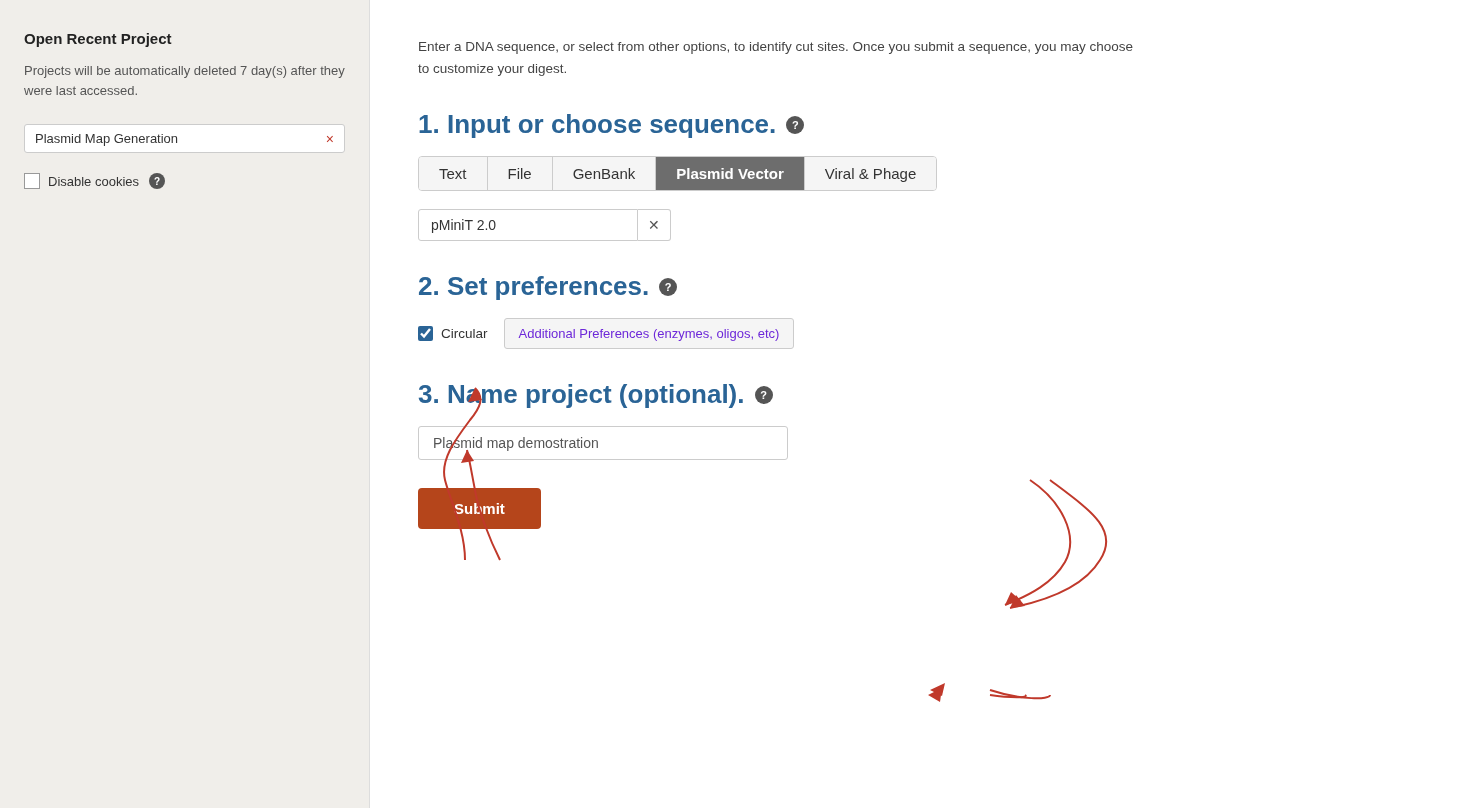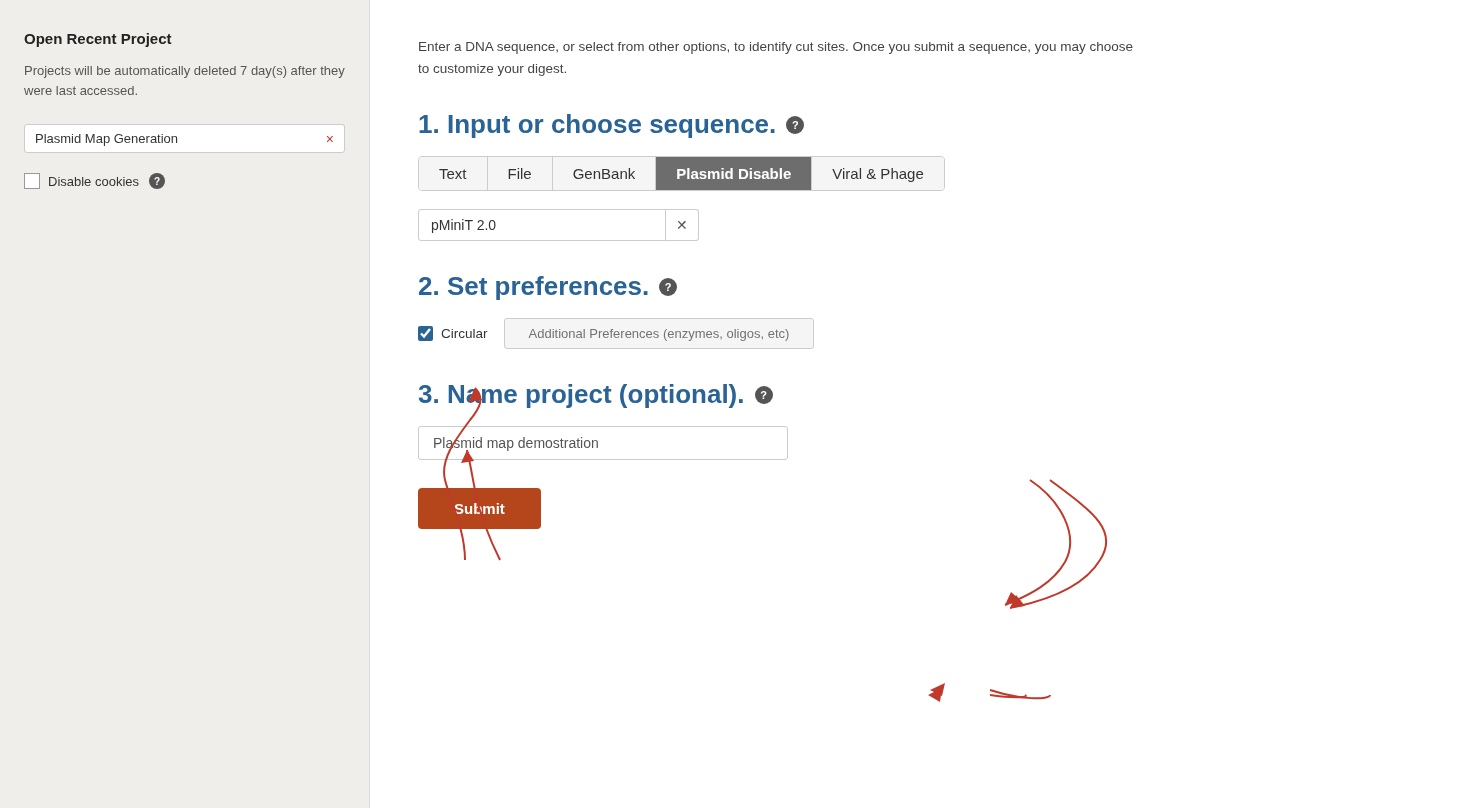--- a/index.html
+++ b/index.html
@@ -149,21 +149,21 @@
       display: flex;
       align-items: center;
       gap: 0;
       margin-bottom: 30px;
     }
     .search-input {
       border: 1px solid #ccc;
       padding: 7px 12px;
       font-size: 14px;
       border-radius: 3px 0 0 3px;
-      width: 248px;
+      width: 220px;
       outline: none;
       color: #333;
     }
     .search-clear {
       border: 1px solid #ccc;
       border-left: none;
       background: #fff;
       padding: 7px 10px;
       cursor: pointer;
       border-radius: 0 3px 3px 0;
@@ -187,24 +187,24 @@
       font-size: 13.5px;
     }
     .circular-check input[type="checkbox"] {
       width: 15px;
       height: 15px;
       accent-color: #2a6496;
     }
     .additional-prefs-btn {
       border: 1px solid #ccc;
       background: #f5f5f5;
-      padding: 7px 24px;
+      padding: 7px 14px;
       border-radius: 3px;
       font-size: 13px;
-      color: #737373;
+      color: #6d28d9;
       cursor: pointer;
     }
 
     
     .section3 {
       margin-bottom: 28px;
     }
     .project-name-input {
       border: 1px solid #ccc;
       padding: 8px 14px;
@@ -263,21 +263,21 @@
   <div>
     <div class="section-heading">
       <span>1. Input or choose sequence.</span>
       <span class="info-circle">?</span>
     </div>
 
     <div class="tabs-row">
       <div class="tab">Text</div>
       <div class="tab">File</div>
       <div class="tab">GenBank</div>
-      <div class="tab active">Plasmid Disable</div>
+      <div class="tab active">Plasmid Vector</div>
       <div class="tab">Viral &amp; Phage</div>
     </div>
 
     <div class="search-row">
       <input class="search-input" type="text" value="pMiniT 2.0" style="">
       <button class="search-clear">✕</button>
     </div>
   </div>
 
   

